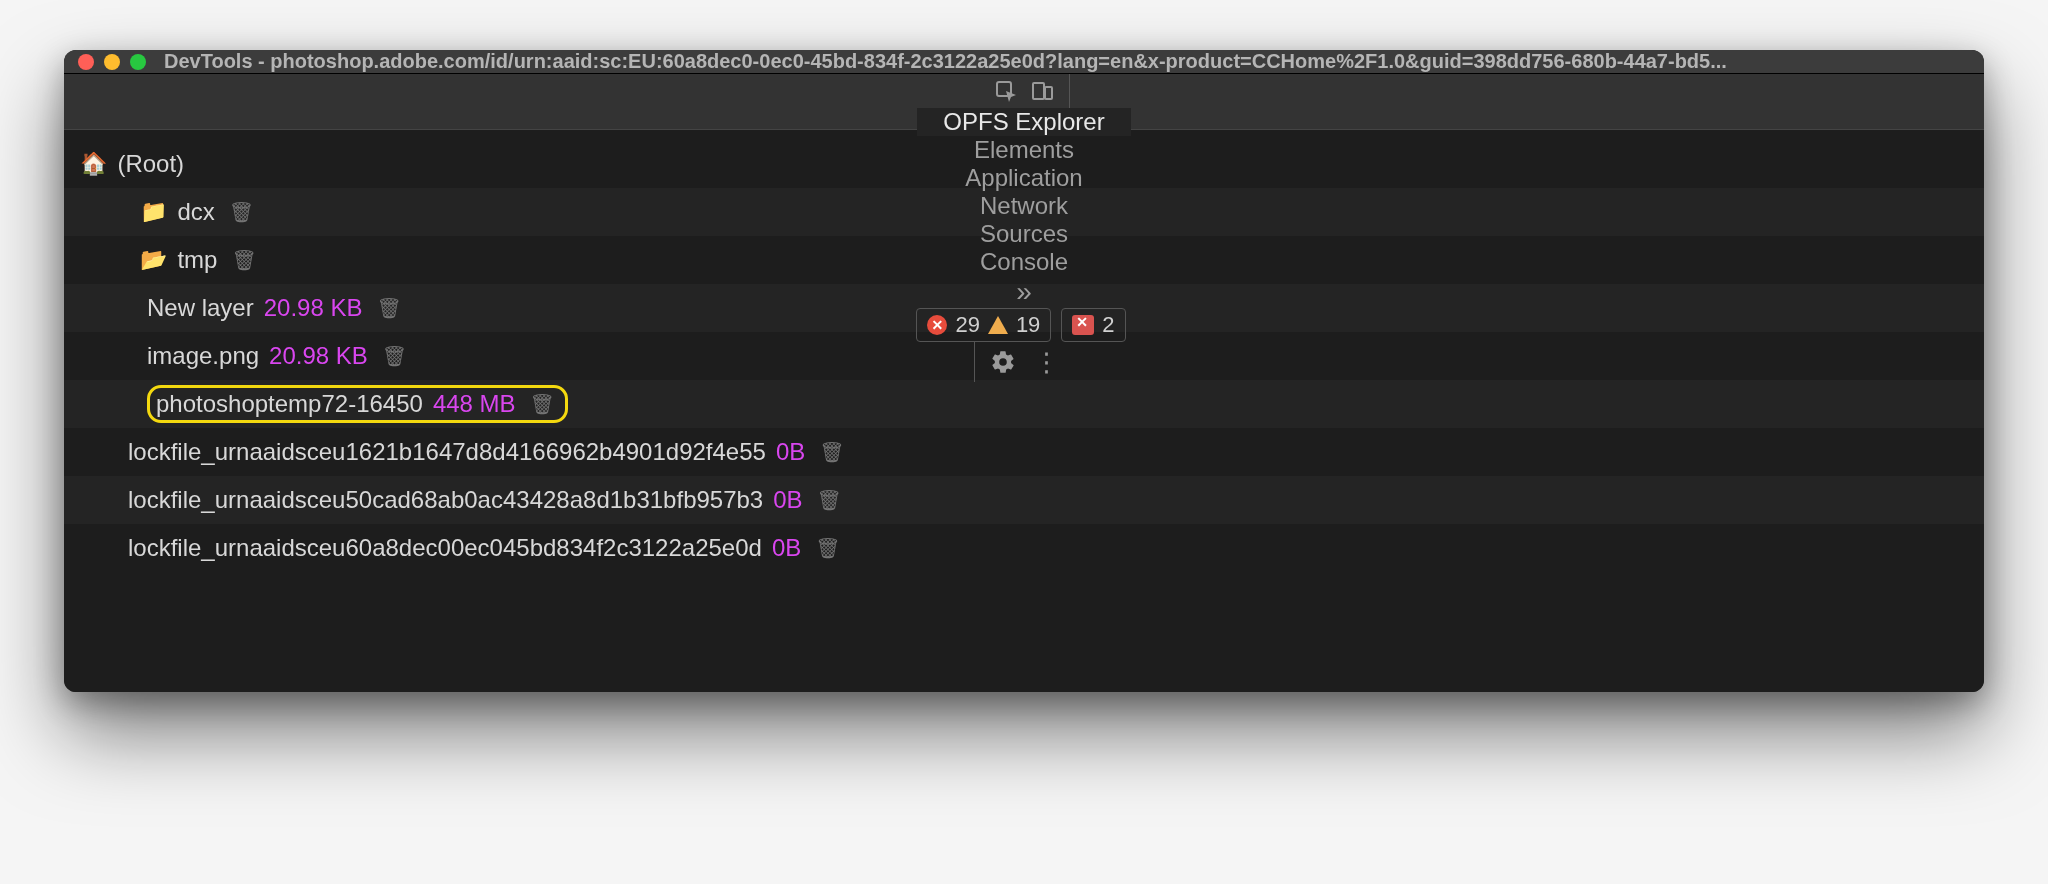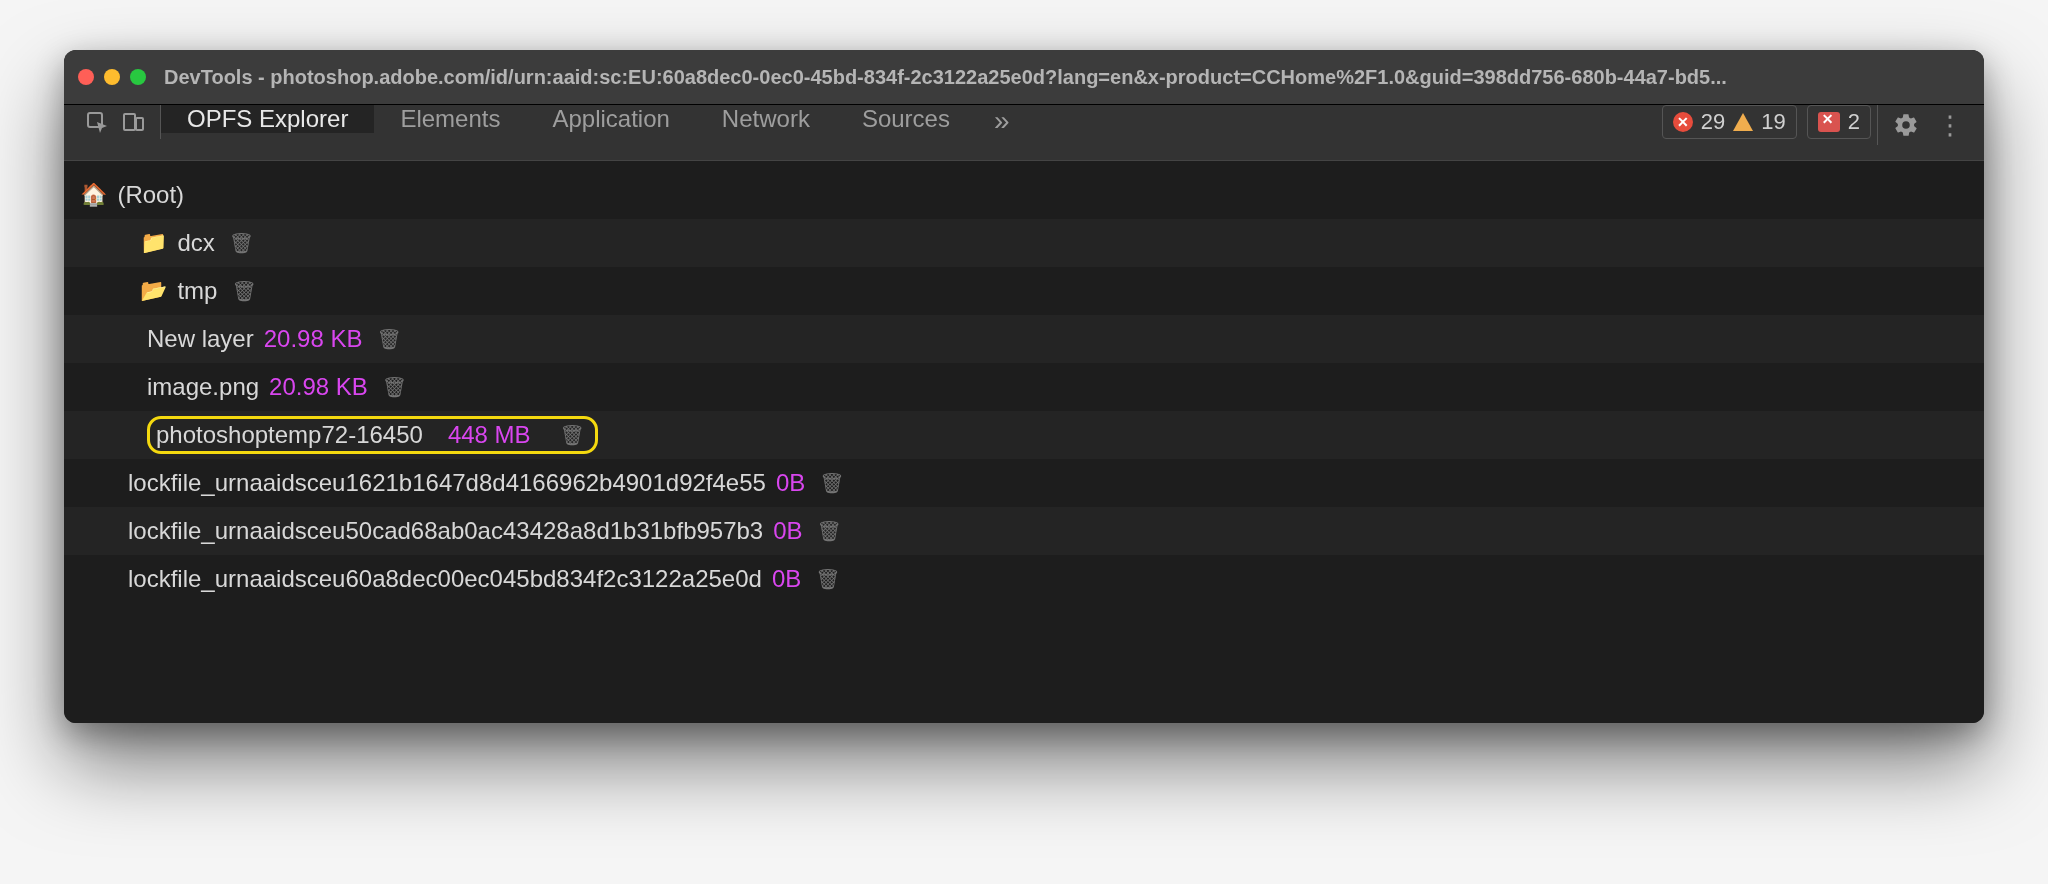--- a/index.html
+++ b/index.html
@@ -16,21 +16,21 @@
   .window {
     width: 1920px;
     background: #242424;
     border-radius: 12px;
     overflow: hidden;
     box-shadow: 0 40px 80px rgba(0,0,0,0.5), 0 10px 30px rgba(0,0,0,0.3);
     color: #c7c7c7;
   }
   
   .titlebar {
-    height: 55px;
+    height: 24px;
     background: #3c3c3c;
     display: flex;
     align-items: center;
     padding: 0 14px;
     gap: 10px;
     border-bottom: 1px solid #000;
   }
   .traffic { display:flex; gap:10px; }
   .dot { width:16px; height:16px; border-radius:50%; }
   .dot.red { background:#ff5f57; }
@@ -44,23 +44,24 @@
     overflow: hidden;
     text-overflow: ellipsis;
     flex: 1;
     margin-left: 8px;
   }
   
   .tabstrip {
     height: 56px;
     background: #333333;
     display: flex;
-    align-items: flex-start;
+    align-items: center;
     border-bottom: 1px solid #444;
     padding: 0 6px;
+    flex-direction: column;
   }
   .ts-left { display:flex; align-items:center; gap:2px; padding:0 10px; border-right:1px solid #555; }
   .ts-icon { width:34px; height:34px; display:flex; align-items:center; justify-content:center; color:#9a9a9a; cursor:pointer; }
   .tab {
     display:flex; align-items:center; padding:0 26px;
     font-size:24px; color:#9e9e9e; cursor:pointer; white-space:nowrap;
   }
   .tab.active { background:#242424; color:#e8e8e8; }
   .overflow-tab { font-size:28px; color:#9e9e9e; padding:0 18px; display:flex; align-items:center; cursor:pointer; }
   .ts-spacer { flex:1; }
@@ -88,21 +89,21 @@
   .indent-1 { padding-left: 76px; }
   .indent-2 { padding-left: 64px; }
   .indent-3 { padding-left: 83px; }
   .folder-ic, .file-ic { font-size:22px; }
   .fname { color:#d8d8d8; }
   .fsize { color:#d946ef; }
   .trash { color:#888; font-size:20px; cursor:pointer; margin-left:4px; filter: grayscale(1) brightness(0.85);}
   .highlight {
     border:3px solid #f4d90f; border-radius:14px;
     padding:2px 10px 2px 6px;
-    display:inline-flex; align-items:center; gap:25px;
+    display:inline-flex; align-items:center; gap:10px;
   }
 </style>
 </head>
 <body>
 
 <div class="window">
 
   <div class="titlebar">
     <div class="traffic">
       <div class="dot red"></div>
@@ -136,20 +137,23 @@
       </div>
     <div class="tab">
         <span>Application</span>
       </div>
     <div class="tab">
         <span>Network</span>
       </div>
     <div class="tab">
         <span>Sources</span>
       </div>
+    <div class="tab">
+        <span>Console</span>
+      </div>
     <div class="overflow-tab">
         <span>»</span>
       </div>
 
     <div class="ts-spacer"></div>
 
     <div class="pills">
       <div class="pill">
         <span class="ic err">✕</span>
         <span>29</span>

